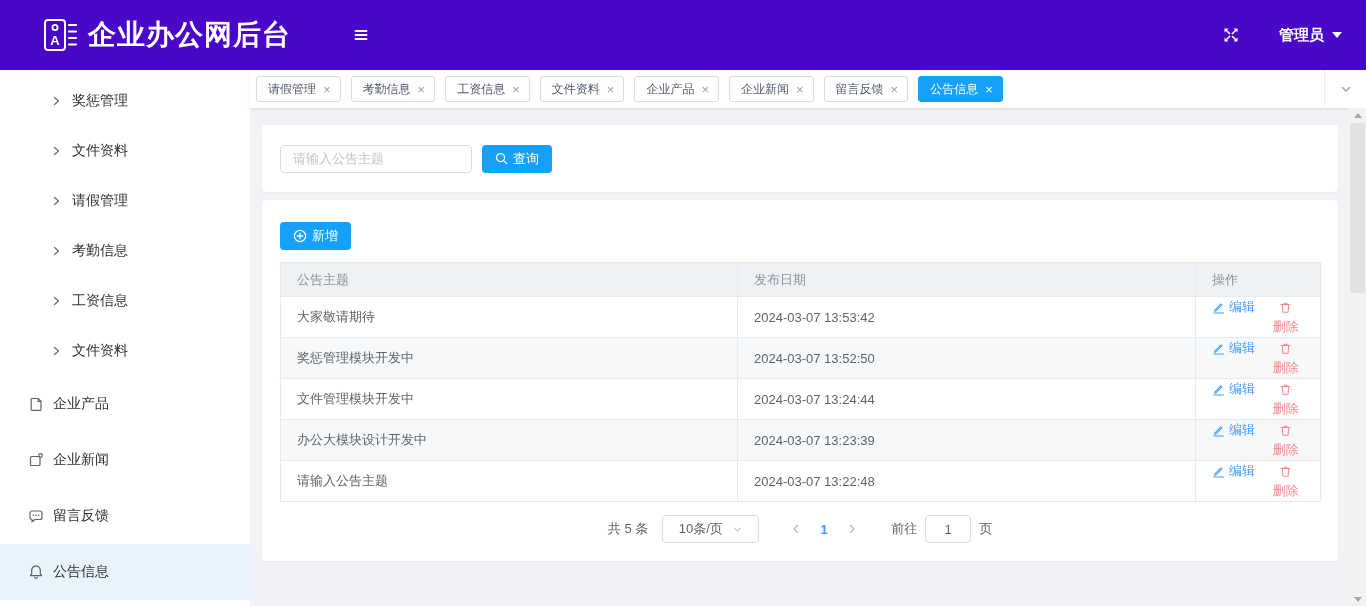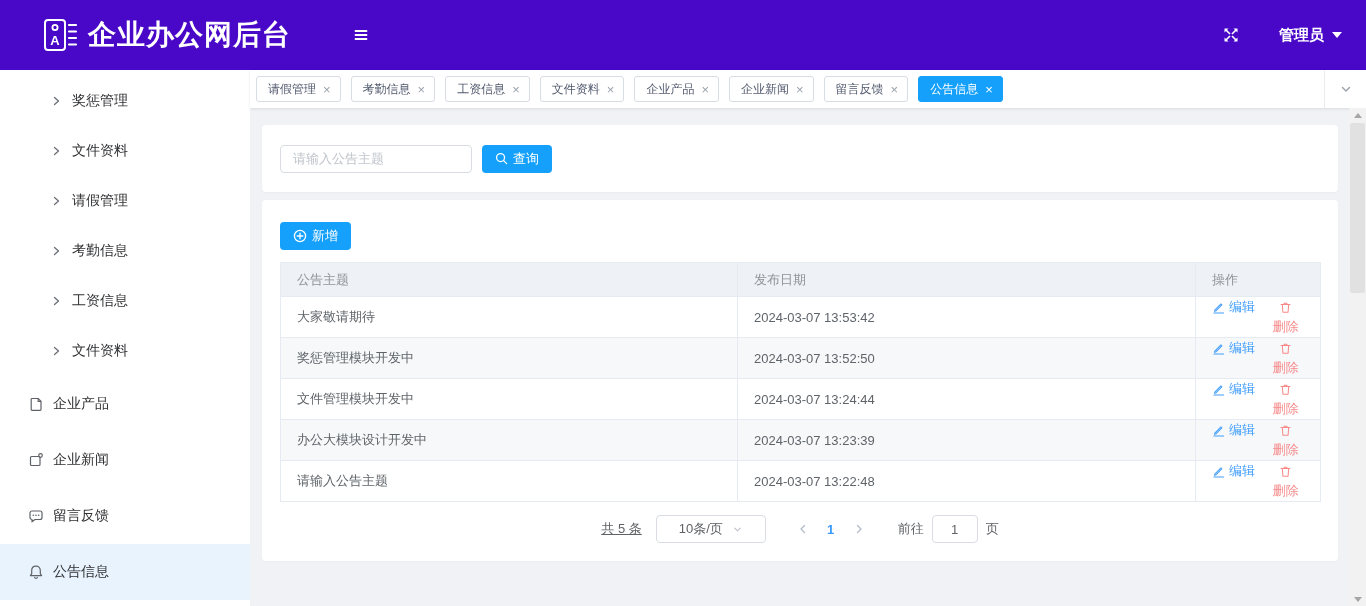--- a/index.html
+++ b/index.html
@@ -45,22 +45,22 @@
   .data-table { width:1040px; margin-top:12px; border-collapse:collapse; table-layout:fixed; }
   .data-table th { height:34px; background:#eef1f6; border:1px solid #e6ebf2; font-size:13px; font-weight:400; color:#909399; text-align:left; padding-left:16px; }
   .data-table td { height:41px; border:1px solid #e6ebf2; font-size:13px; color:#5f6469; padding-left:16px; }
   .data-table tbody tr:nth-child(even) { background:#f6f8fa; }
   .op-link { display:inline-flex; align-items:center; gap:4px; font-size:13px; text-decoration:none; cursor:pointer; }
   .op-link.edit { color:#419efc; margin-right:14px; }
   .op-link.del { color:#f78989;flex-direction:column; }
 
   
   .pagination { margin-top:13px; display:flex; align-items:center; justify-content:center; font-size:13px; color:#606266; }
-  .pg-total { margin-right:14px;text-decoration:underline; }
-  .pg-select { width:110px; height:28px; border:1px solid #d9dde3; border-radius:4px; display:flex; align-items:center; justify-content:center; gap:9px; cursor:pointer; color:#606266; background:#fff; }
+  .pg-total { margin-right:14px; }
+  .pg-select { width:97px; height:28px; border:1px solid #d9dde3; border-radius:4px; display:flex; align-items:center; justify-content:center; gap:9px; cursor:pointer; color:#606266; background:#fff; }
   .pg-arrow { width:30px; text-align:center; background:none; border:none; cursor:pointer; display:flex; justify-content:center; }
   .pg-prev { margin-left:22px; }
   .pg-num { color:#3a99fb; font-weight:700; width:26px; text-align:center; }
   .pg-next { margin-right:14px; }
   .pg-goto { margin-left:10px; }
   .goto-input { width:46px; height:28px; border:1px solid #d9dde3; border-radius:4px; text-align:center; font-size:13px; color:#606266; margin:0 8px; outline:none; font-family:inherit; }
 
   
   .scrollbar { position:absolute; left:1349px; top:108px; width:17px; height:498px; background:#f2f2f2; z-index:4; }
   .sb-arrow { position:absolute; left:0; width:17px; height:14px; display:flex; align-items:center; justify-content:center; cursor:pointer; }

